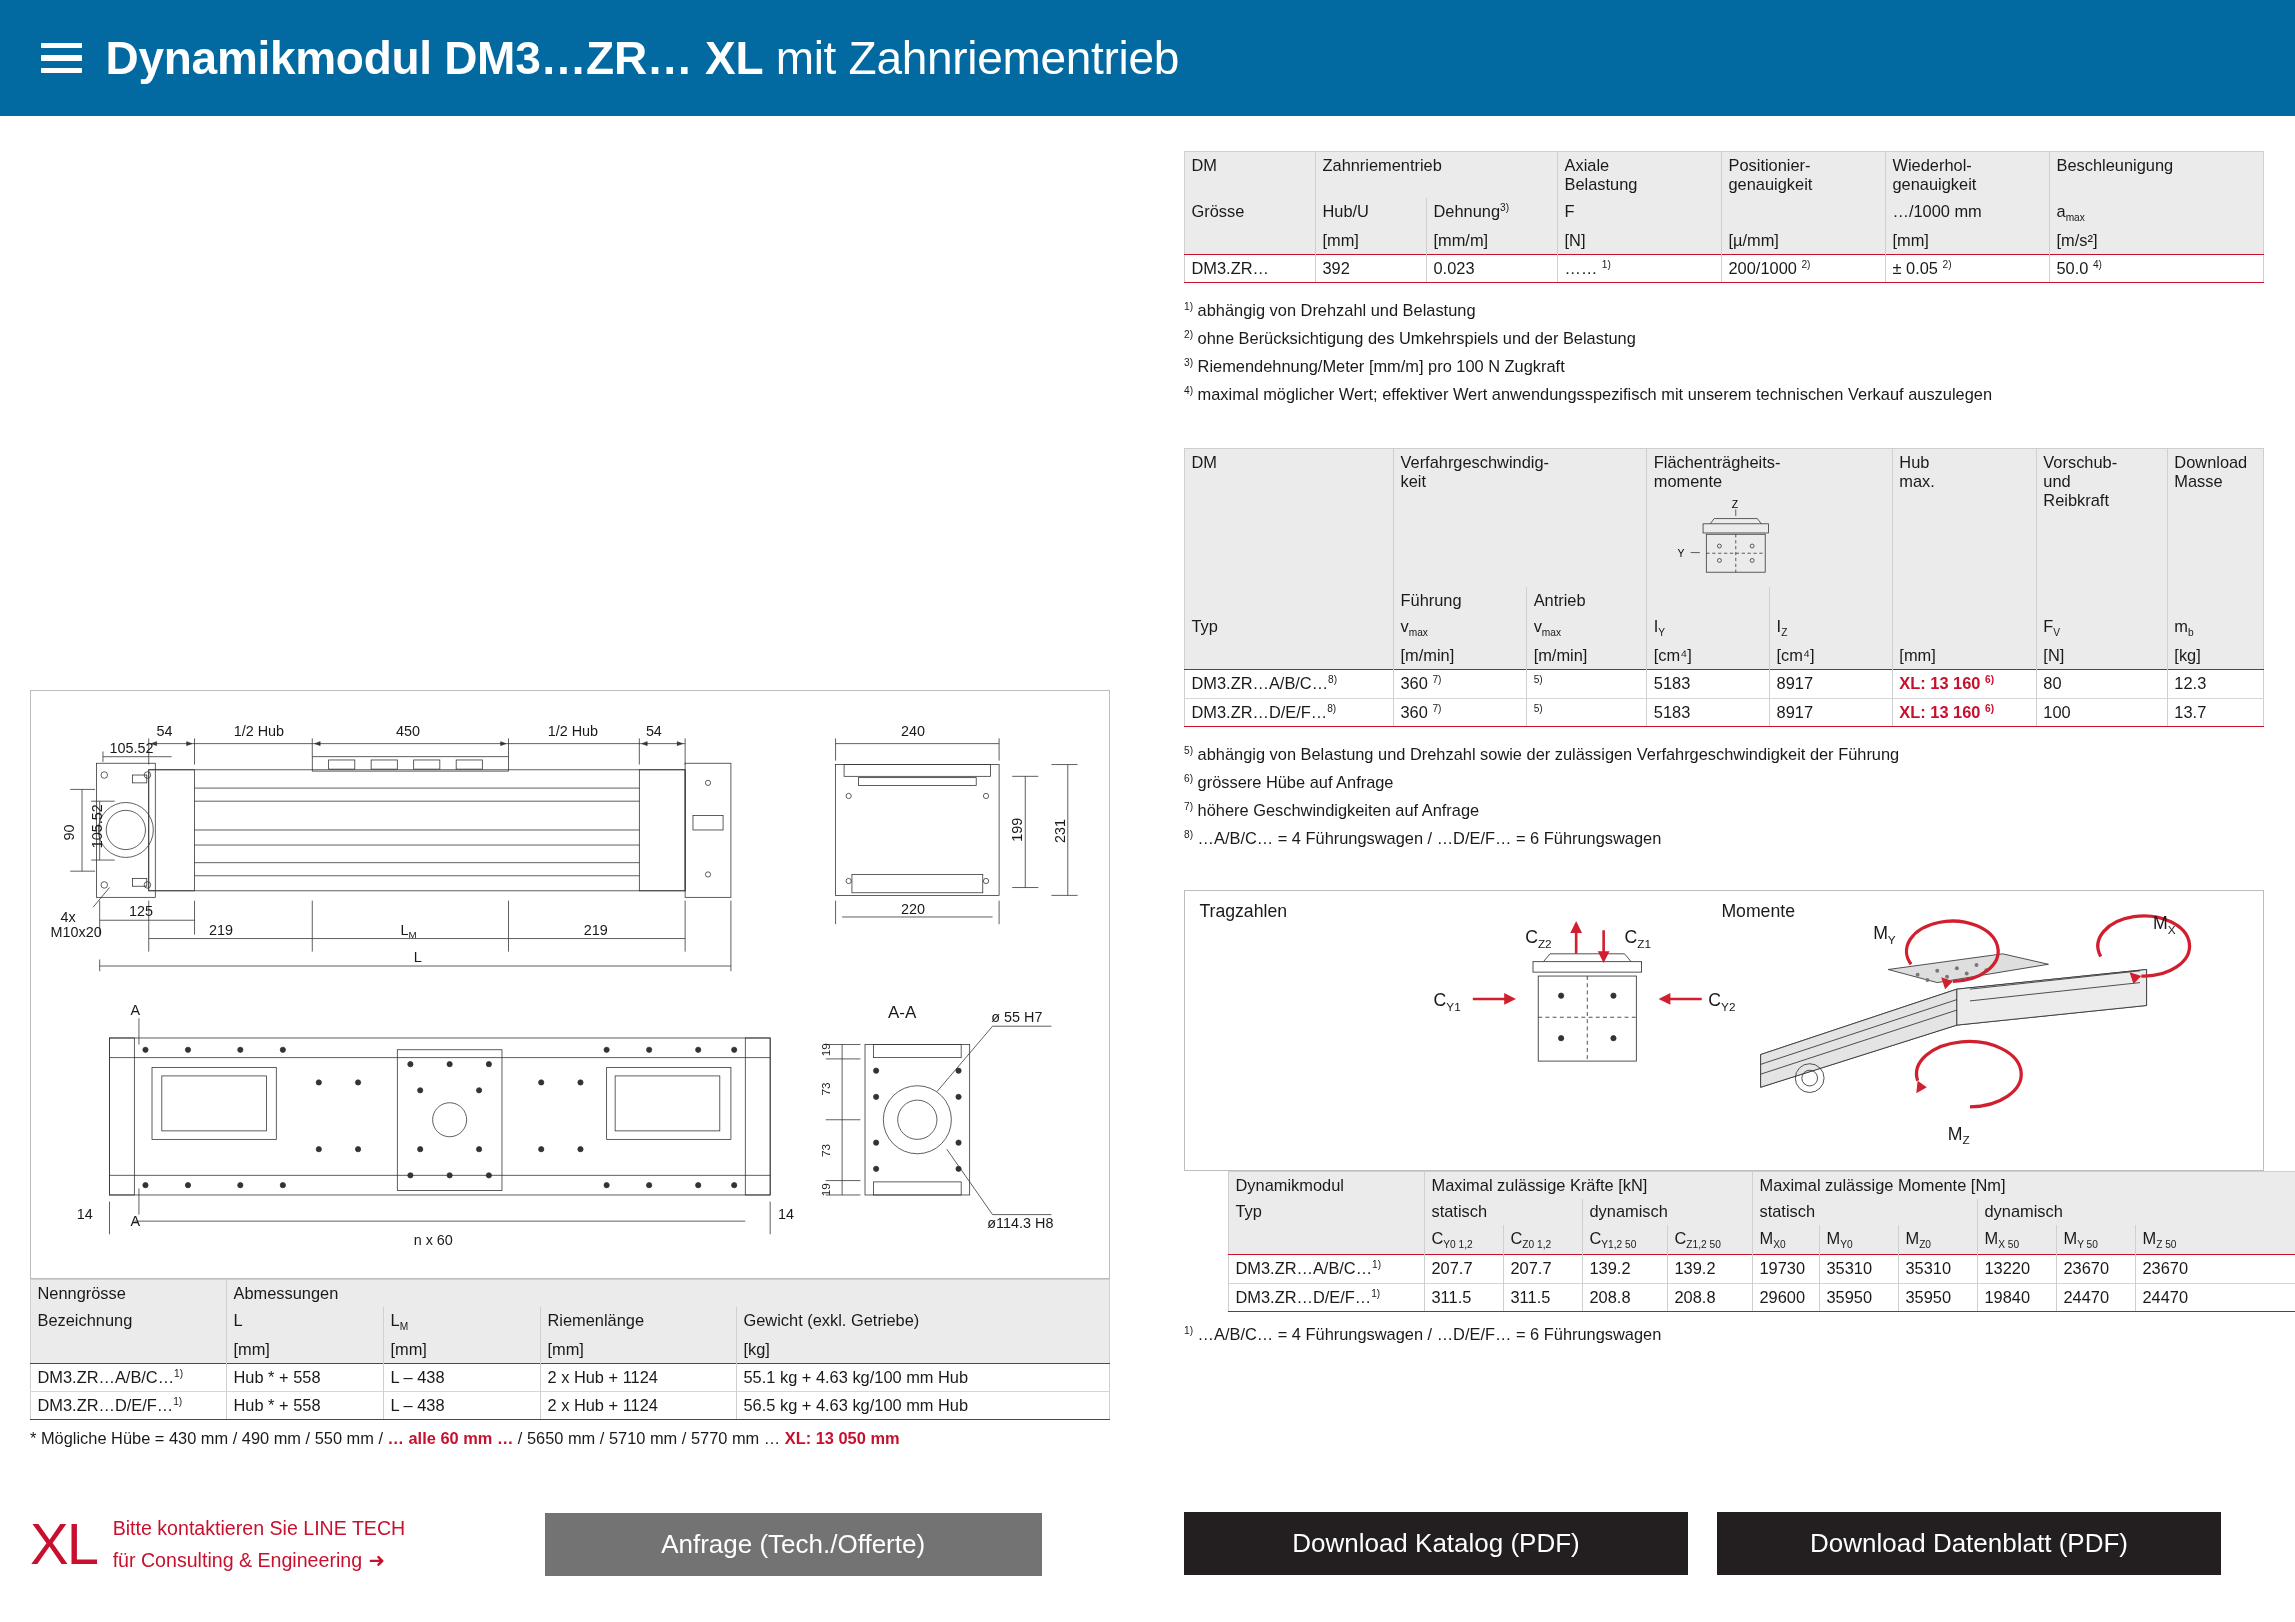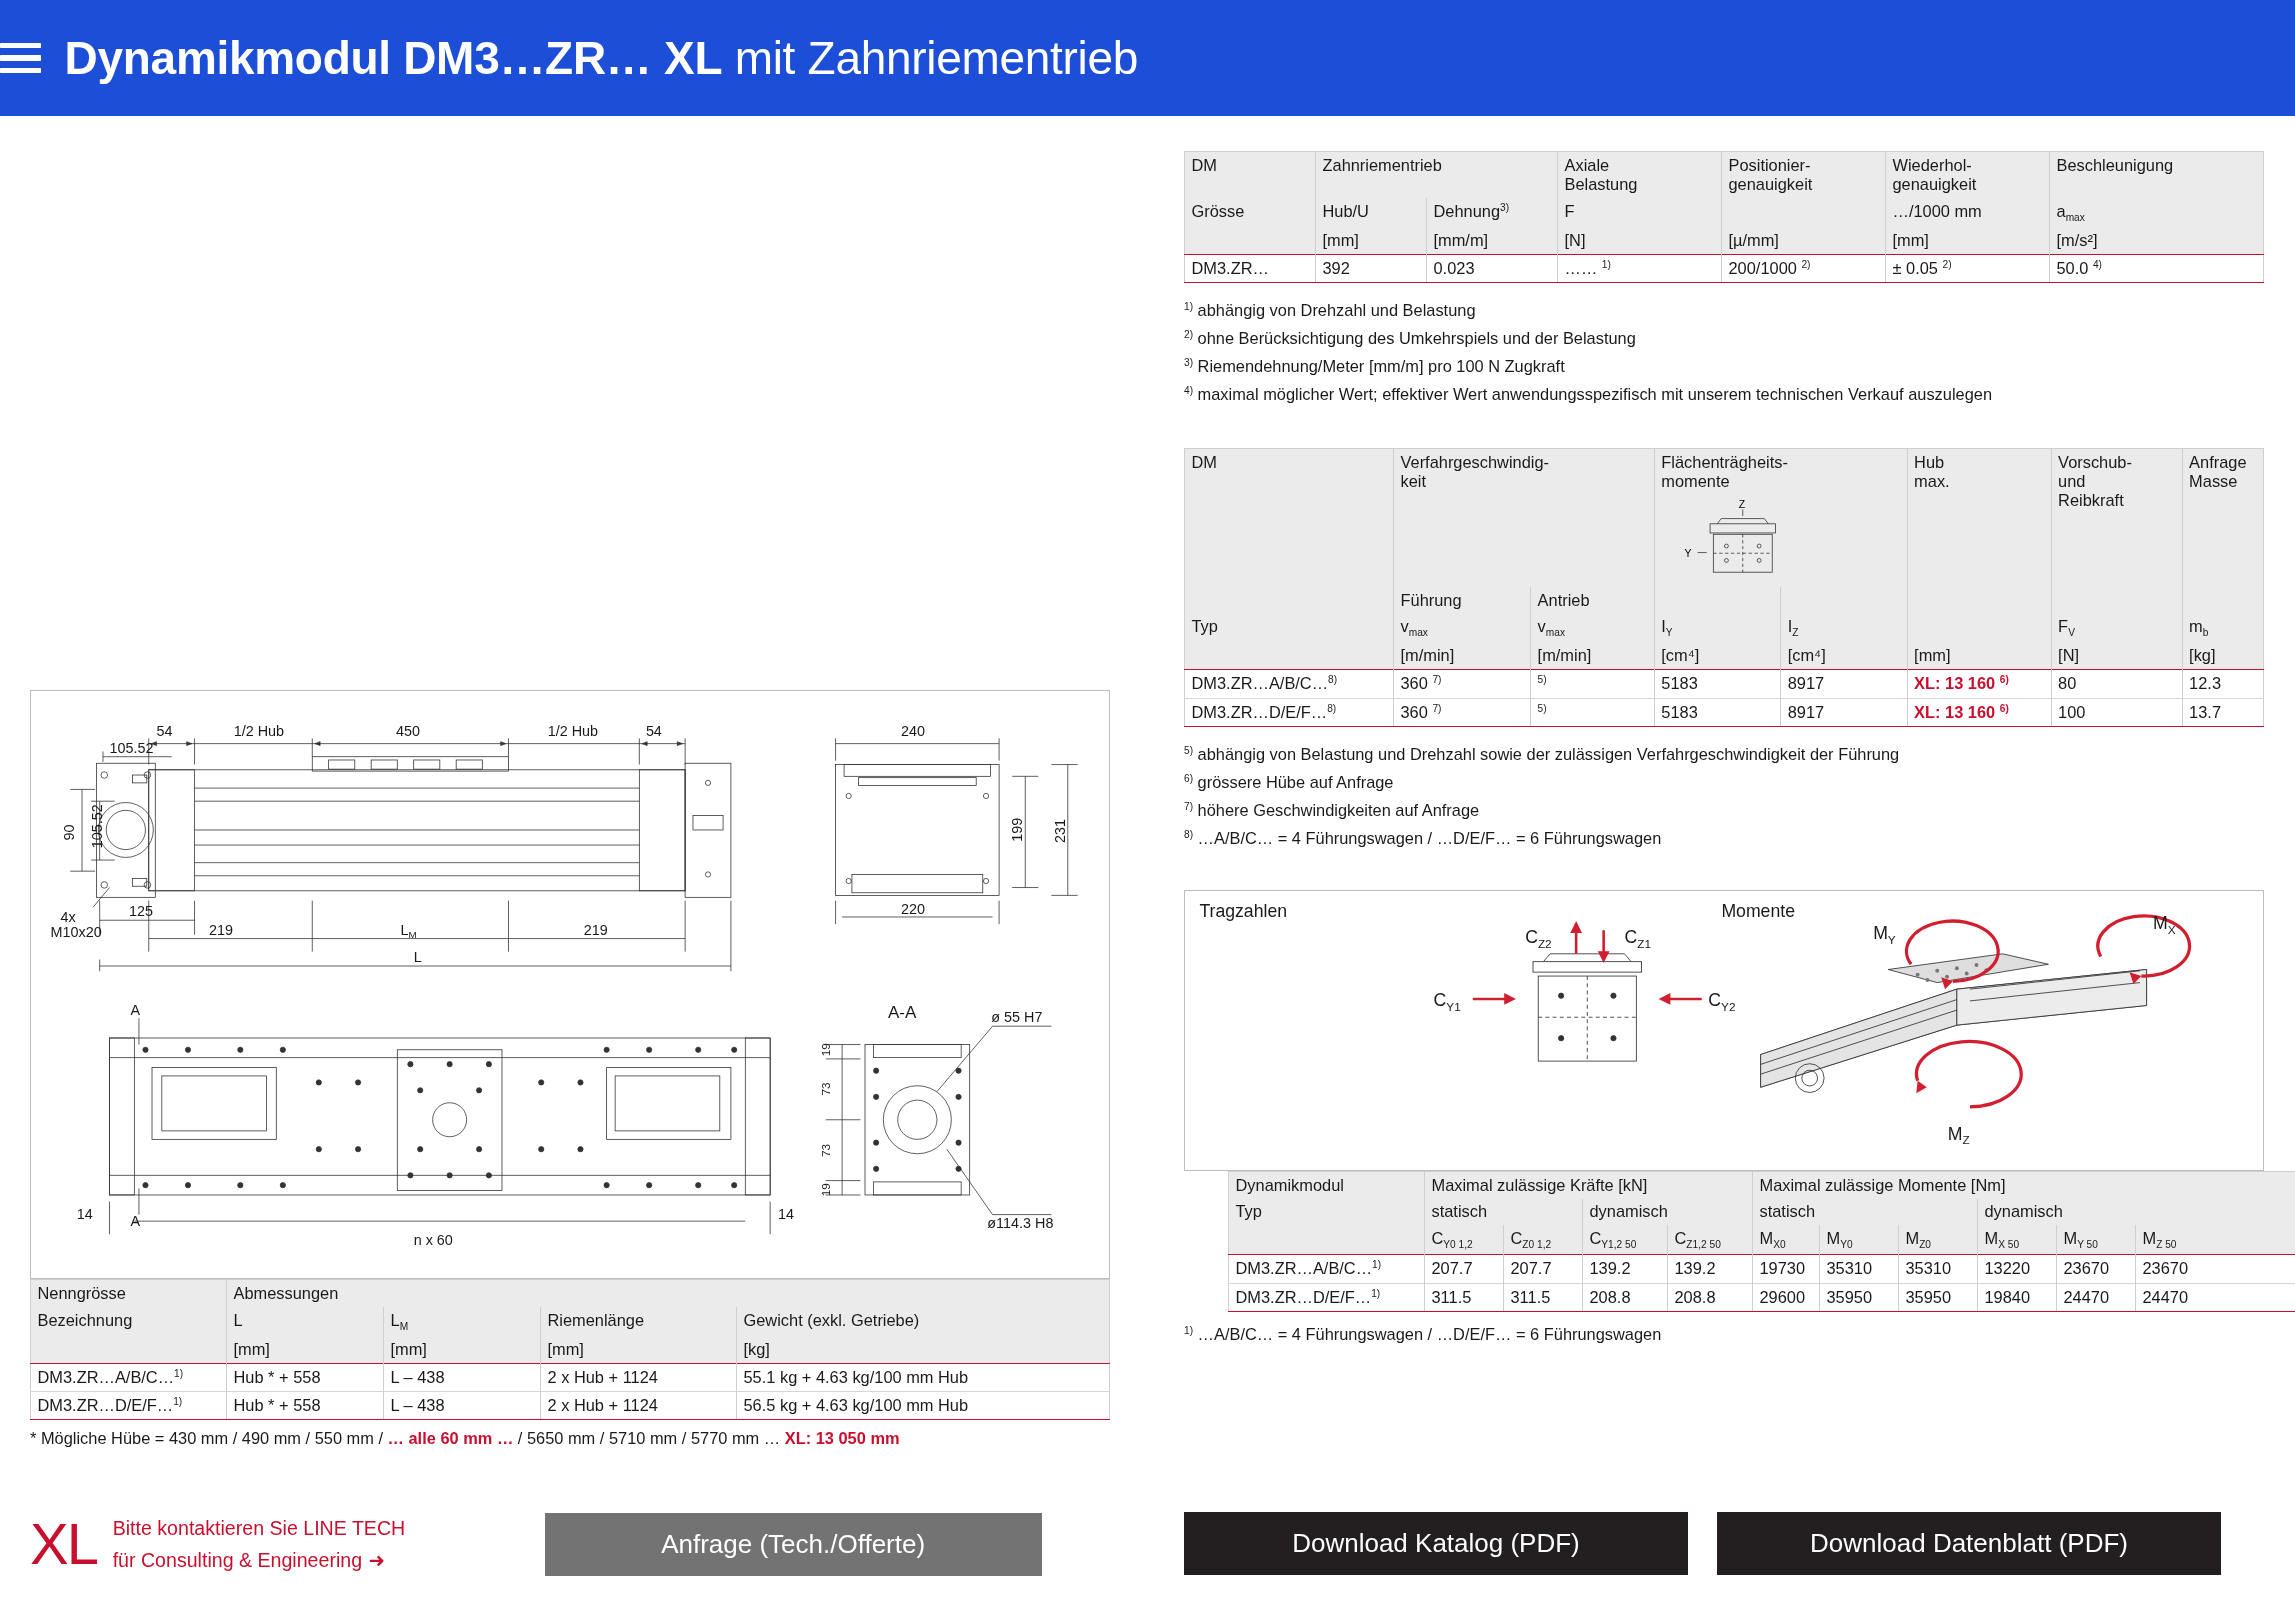--- a/index.html
+++ b/index.html
@@ -8,24 +8,25 @@
     width: 2295px; height: 1623px;
     font-family: "Liberation Sans", sans-serif;
     color: #1a1a1a;
     background: #ffffff;
     position: relative;
     overflow: hidden;
   }
   
   .header {
     height: 116px;
-    background: #1d4ed8;
+    background: #0369a1;
     color: #ffffff;
     display: flex;
     align-items: center;
+    padding-left: 41px;
   }
   .burger { width: 41px; height: 30px; display:flex; flex-direction:column; justify-content:space-between; margin-right: 23.6px; }
   .burger span { display:block; height: 5.2px; background:#fff; border-radius:0.7px; }
   .header-title { font-size: 46px; letter-spacing: -0.3px; white-space: nowrap; }
   .header-title .b { font-weight: bold; }
   .header-title .n { font-weight: normal; }
 
   
   .col-left { position:absolute; left: 30px; top: 137px; width: 1080px; }
   .col-right { position:absolute; left: 1184px; top: 151px; width: 1080px; }
@@ -459,21 +460,21 @@
               <line x1="125" y1="52" x2="125" y2="110" stroke-dasharray="5,4"></line>
               <line x1="80" y1="81" x2="170" y2="81" stroke-dasharray="5,4"></line>
             </g>
             <text x="119" y="12" font-size="16" font-family="Liberation Sans, sans-serif">Z</text>
             <text x="36" y="86" font-size="16" font-family="Liberation Sans, sans-serif">Y</text>
           </svg>
         </div>
       </td>
       <td style="width:144px"><span>Hub</span><br><span>max.</span></td>
       <td style="width:131px"><span>Vorschub-</span><br><span>und</span><br><span>Reibkraft</span></td>
-      <td><span>Anfrage</span><br><span>Masse</span></td>
+      <td><span>Download</span><br><span>Masse</span></td>
     </tr>
     <tr class="hdr">
       <td>&nbsp;</td>
       <td>Führung</td>
       <td>Antrieb</td>
       <td>&nbsp;</td>
       <td>&nbsp;</td>
       <td>&nbsp;</td>
       <td>&nbsp;</td>
       <td>&nbsp;</td>

